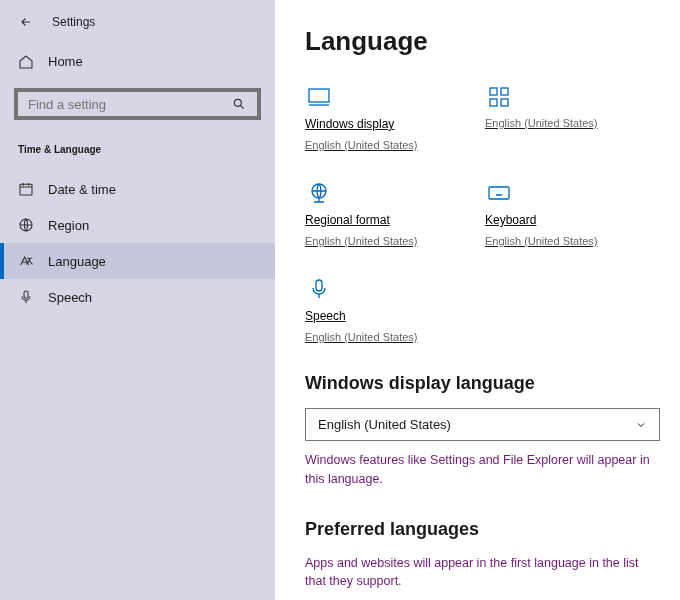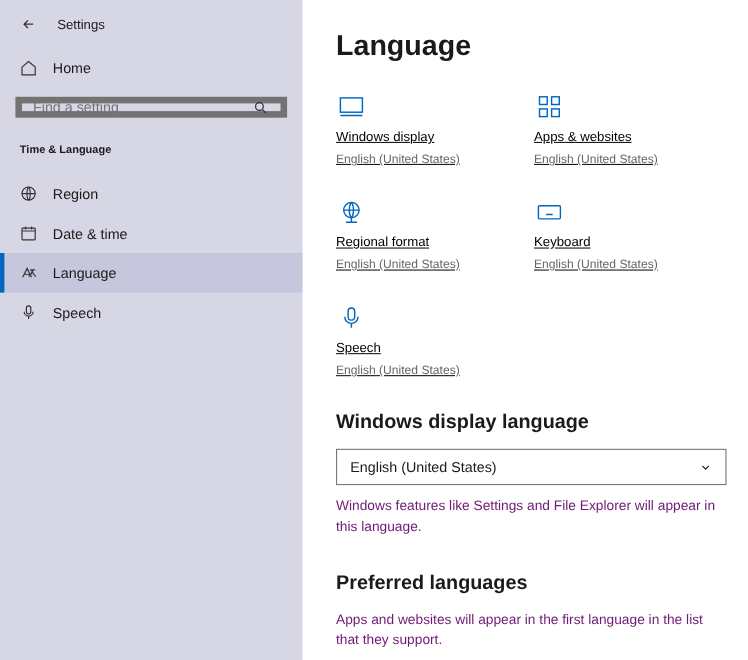--- a/index.html
+++ b/index.html
@@ -2,21 +2,21 @@
 <html><head>
 <meta charset="utf-8">
 <style>
   * { box-sizing: border-box; margin: 0; padding: 0; font-family: "Segoe UI", sans-serif; }
   body { width: 680px; height: 600px; overflow: hidden; font-size: 13px; color: #1a1a1a; }
   .app { display: flex; height: 100%; }
   .sidebar { width: 275px; background: #d6d6e5; padding-top: 8px; display: flex; flex-direction: column; }
   .sb-top { display: flex; align-items: center; padding: 6px 18px 14px 18px; gap: 18px; }
   .sb-top .title { font-size: 12px; }
   .home { display: flex; align-items: flex-start; gap: 14px; padding: 10px 18px; font-size: 13px; }
-  .search { margin: 8px 14px; border: 6px solid #737373; height: 19px; display: flex; align-items: center; padding: 0 10px; justify-content: space-between; color: #444; }
+  .search { margin: 8px 14px; border: 4px solid #737373; height: 32px; display: flex; align-items: center; padding: 0 10px; justify-content: space-between; color: #444; }
   .search input { border: none; background: transparent; outline: none; font-size: 13px; width: 200px; }
   .cat { font-weight: 600; font-size: 10px; padding: 16px 18px 10px 18px; }
   .nav { margin-top: 6px; }
   .nav-item { display: flex; align-items: center; gap: 14px; padding: 10px 18px; font-size: 13px; cursor: pointer; }
   .nav-item.active { background: #c6c7dd; position: relative; }
   .nav-item.active::before { content: ""; position: absolute; left: 0; top: 0; bottom: 0; width: 4px; background: #0067c0; }
   .ico { width: 16px; height: 16px; display: inline-flex; align-items: center; justify-content: center; color: #333; }
   .main { flex: 1; padding: 26px 20px 0 30px; overflow-y: auto; }
   h1.page { font-size: 26px; font-weight: 600; margin-bottom: 28px; }
   .tiles { display: flex; flex-wrap: wrap; gap: 30px 60px; margin-bottom: 30px; }
@@ -57,34 +57,34 @@
             <circle cx="10" cy="10" r="6"></circle>
             <path d="M20 20l-5-5"></path>
           </svg>
       </span>
     </div>
     <div class="cat">Time &amp; Language</div>
     <div class="nav">
       <div class="nav-item">
         <span class="ico">
           <svg width="16" height="16" viewBox="0 0 24 24" fill="none" stroke="currentColor" stroke-width="1.6">
+              <rect x="3" y="5" width="18" height="16" rx="1"></rect>
+              <path d="M3 9h18M8 3v4M16 3v4"></path>
+            </svg>
+        </span>
+        <span>Date &amp; time</span>
+      </div>
+      <div class="nav-item">
+        <span class="ico">
+          <svg width="16" height="16" viewBox="0 0 24 24" fill="none" stroke="currentColor" stroke-width="1.6">
               <circle cx="12" cy="12" r="9"></circle>
               <path d="M3 12h18M12 3c3 3 3 15 0 18M12 3c-3 3-3 15 0 18"></path>
             </svg>
         </span>
         <span>Region</span>
-      </div>
-      <div class="nav-item">
-        <span class="ico">
-          <svg width="16" height="16" viewBox="0 0 24 24" fill="none" stroke="currentColor" stroke-width="1.6">
-              <rect x="3" y="5" width="18" height="16" rx="1"></rect>
-              <path d="M3 9h18M8 3v4M16 3v4"></path>
-            </svg>
-        </span>
-        <span>Date &amp; time</span>
       </div>
       <div class="nav-item active">
         <span class="ico">
           <svg width="16" height="16" viewBox="0 0 24 24" fill="none" stroke="currentColor" stroke-width="1.6">
               <path d="M4 18L10 6l6 12M6 14h8M14 8h7M17 8c0 4-2 7-5 9M17 8c0 4 2 7 5 9"></path>
             </svg>
         </span>
         <span>Language</span>
       </div>
       <div class="nav-item">
@@ -115,21 +115,20 @@
       </div>
       <div class="tile">
         <span class="ticon">
           <svg width="28" height="24" viewBox="0 0 24 24" fill="none" stroke="currentColor" stroke-width="1.3">
               <rect x="3" y="3" width="7" height="7"></rect>
               <rect x="14" y="3" width="7" height="7"></rect>
               <rect x="3" y="14" width="7" height="7"></rect>
               <rect x="14" y="14" width="7" height="7"></rect>
             </svg>
         </span>
-        <span class="tlabel">Apps &amp; websites</span>
         <span class="tsub">English (United States)</span>
       </div>
       <div class="tile">
         <span class="ticon">
           <svg width="28" height="24" viewBox="0 0 24 24" fill="none" stroke="currentColor" stroke-width="1.3">
               <circle cx="12" cy="10" r="7"></circle>
               <path d="M5 10h14M12 3c2.5 2.5 2.5 11.5 0 14M12 3c-2.5 2.5-2.5 11.5 0 14M7 21h10M12 17v4"></path>
             </svg>
         </span>
         <span class="tlabel">Regional format</span>

